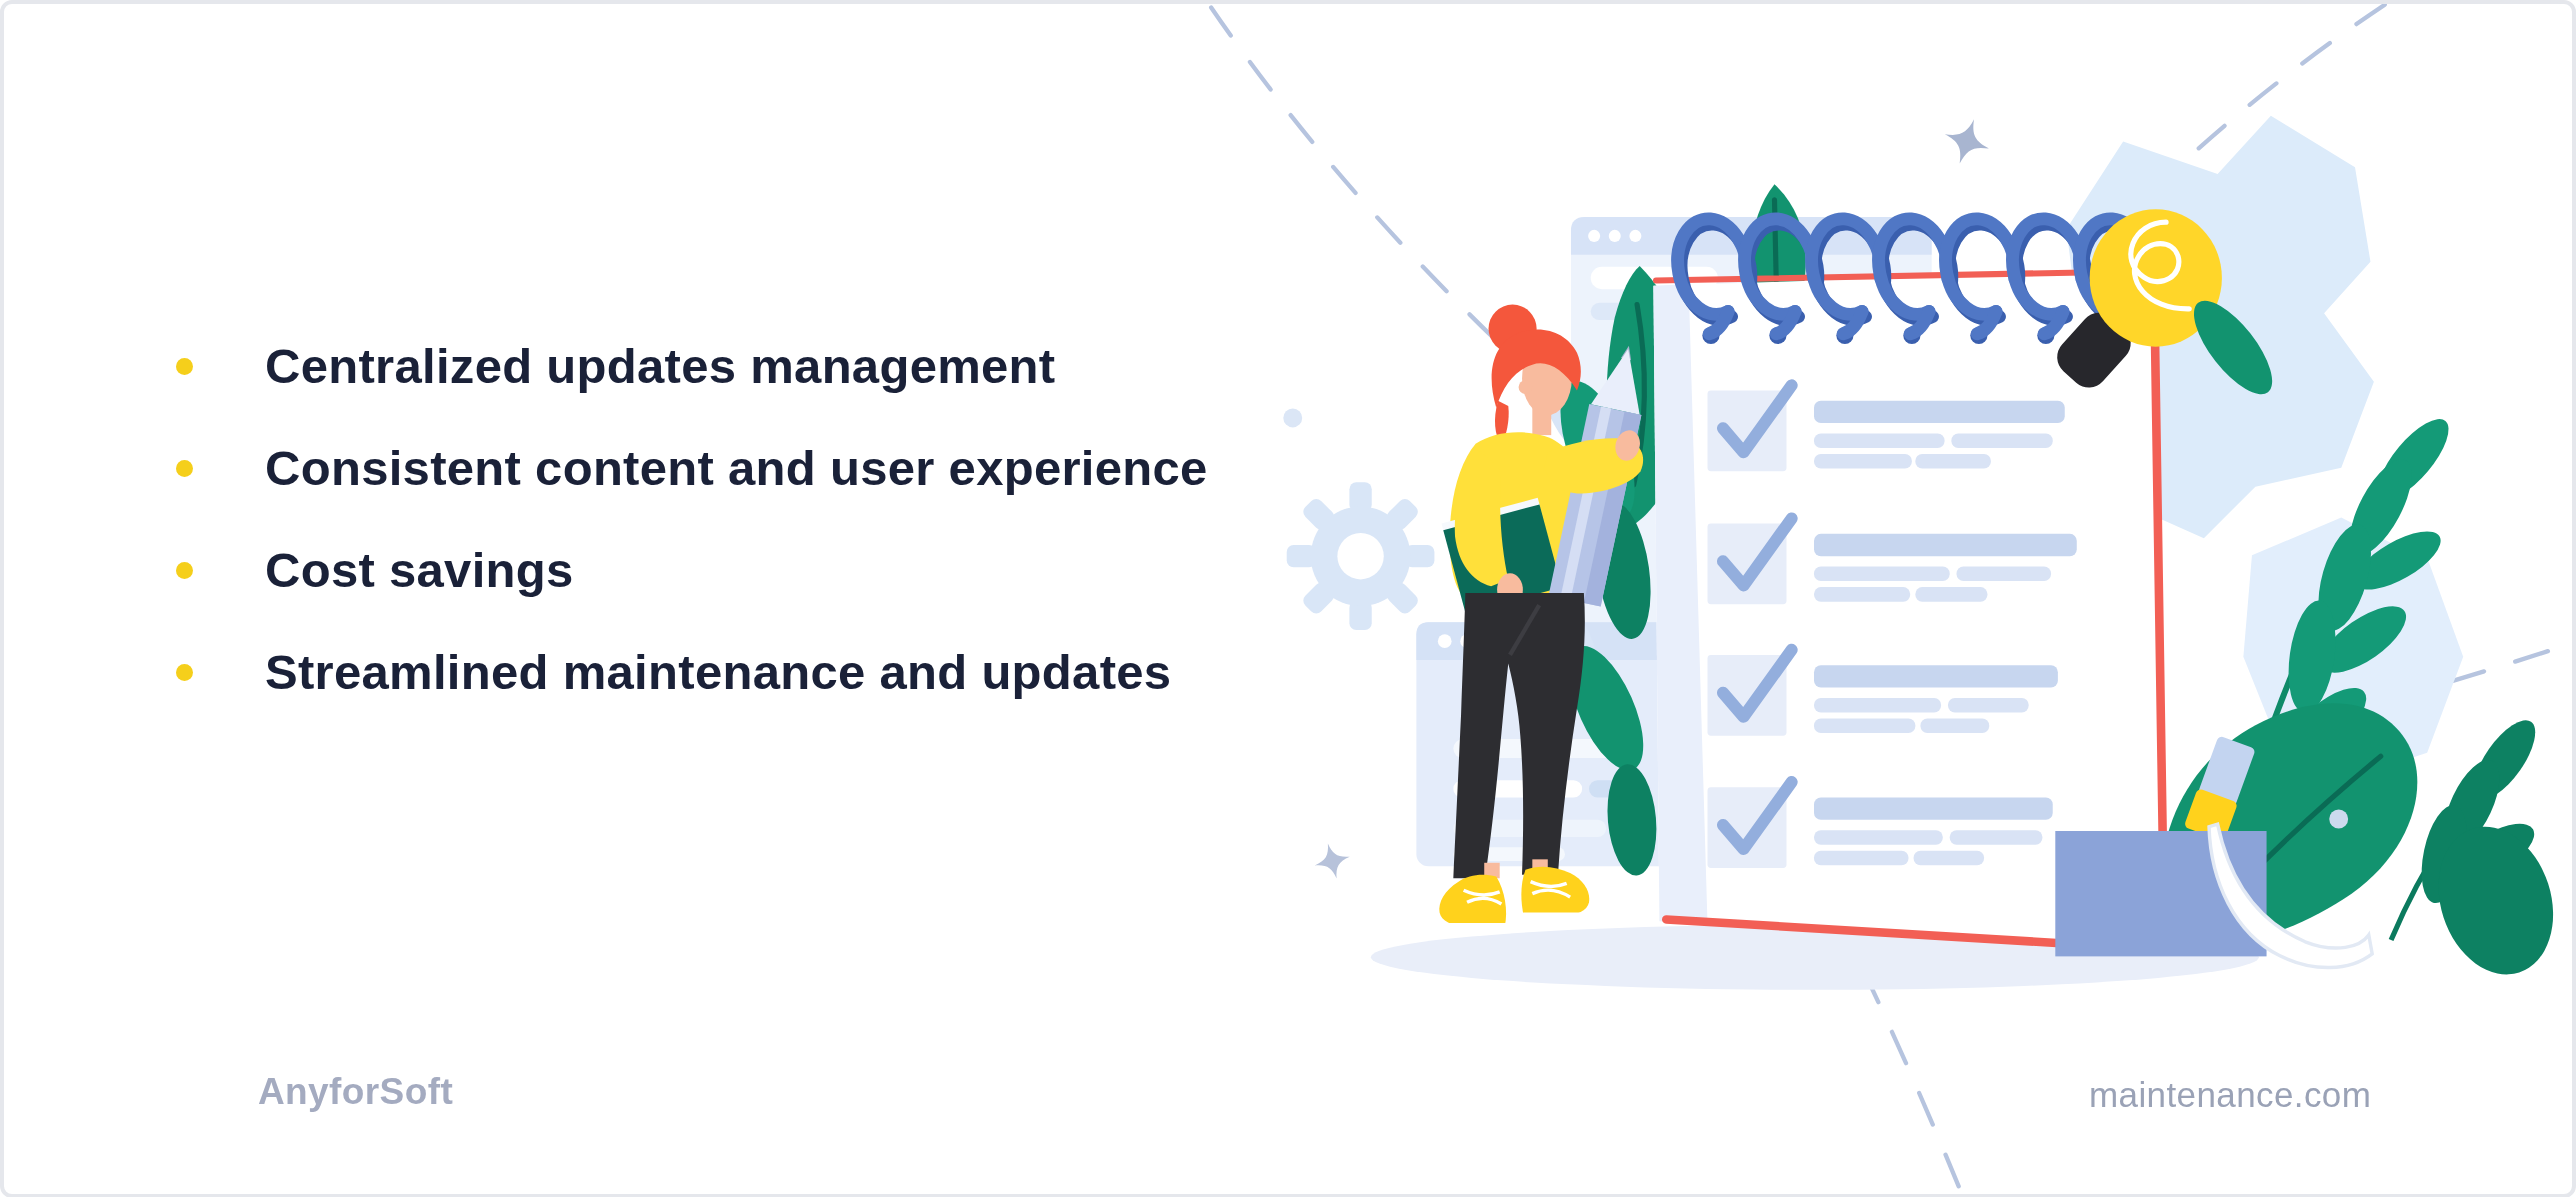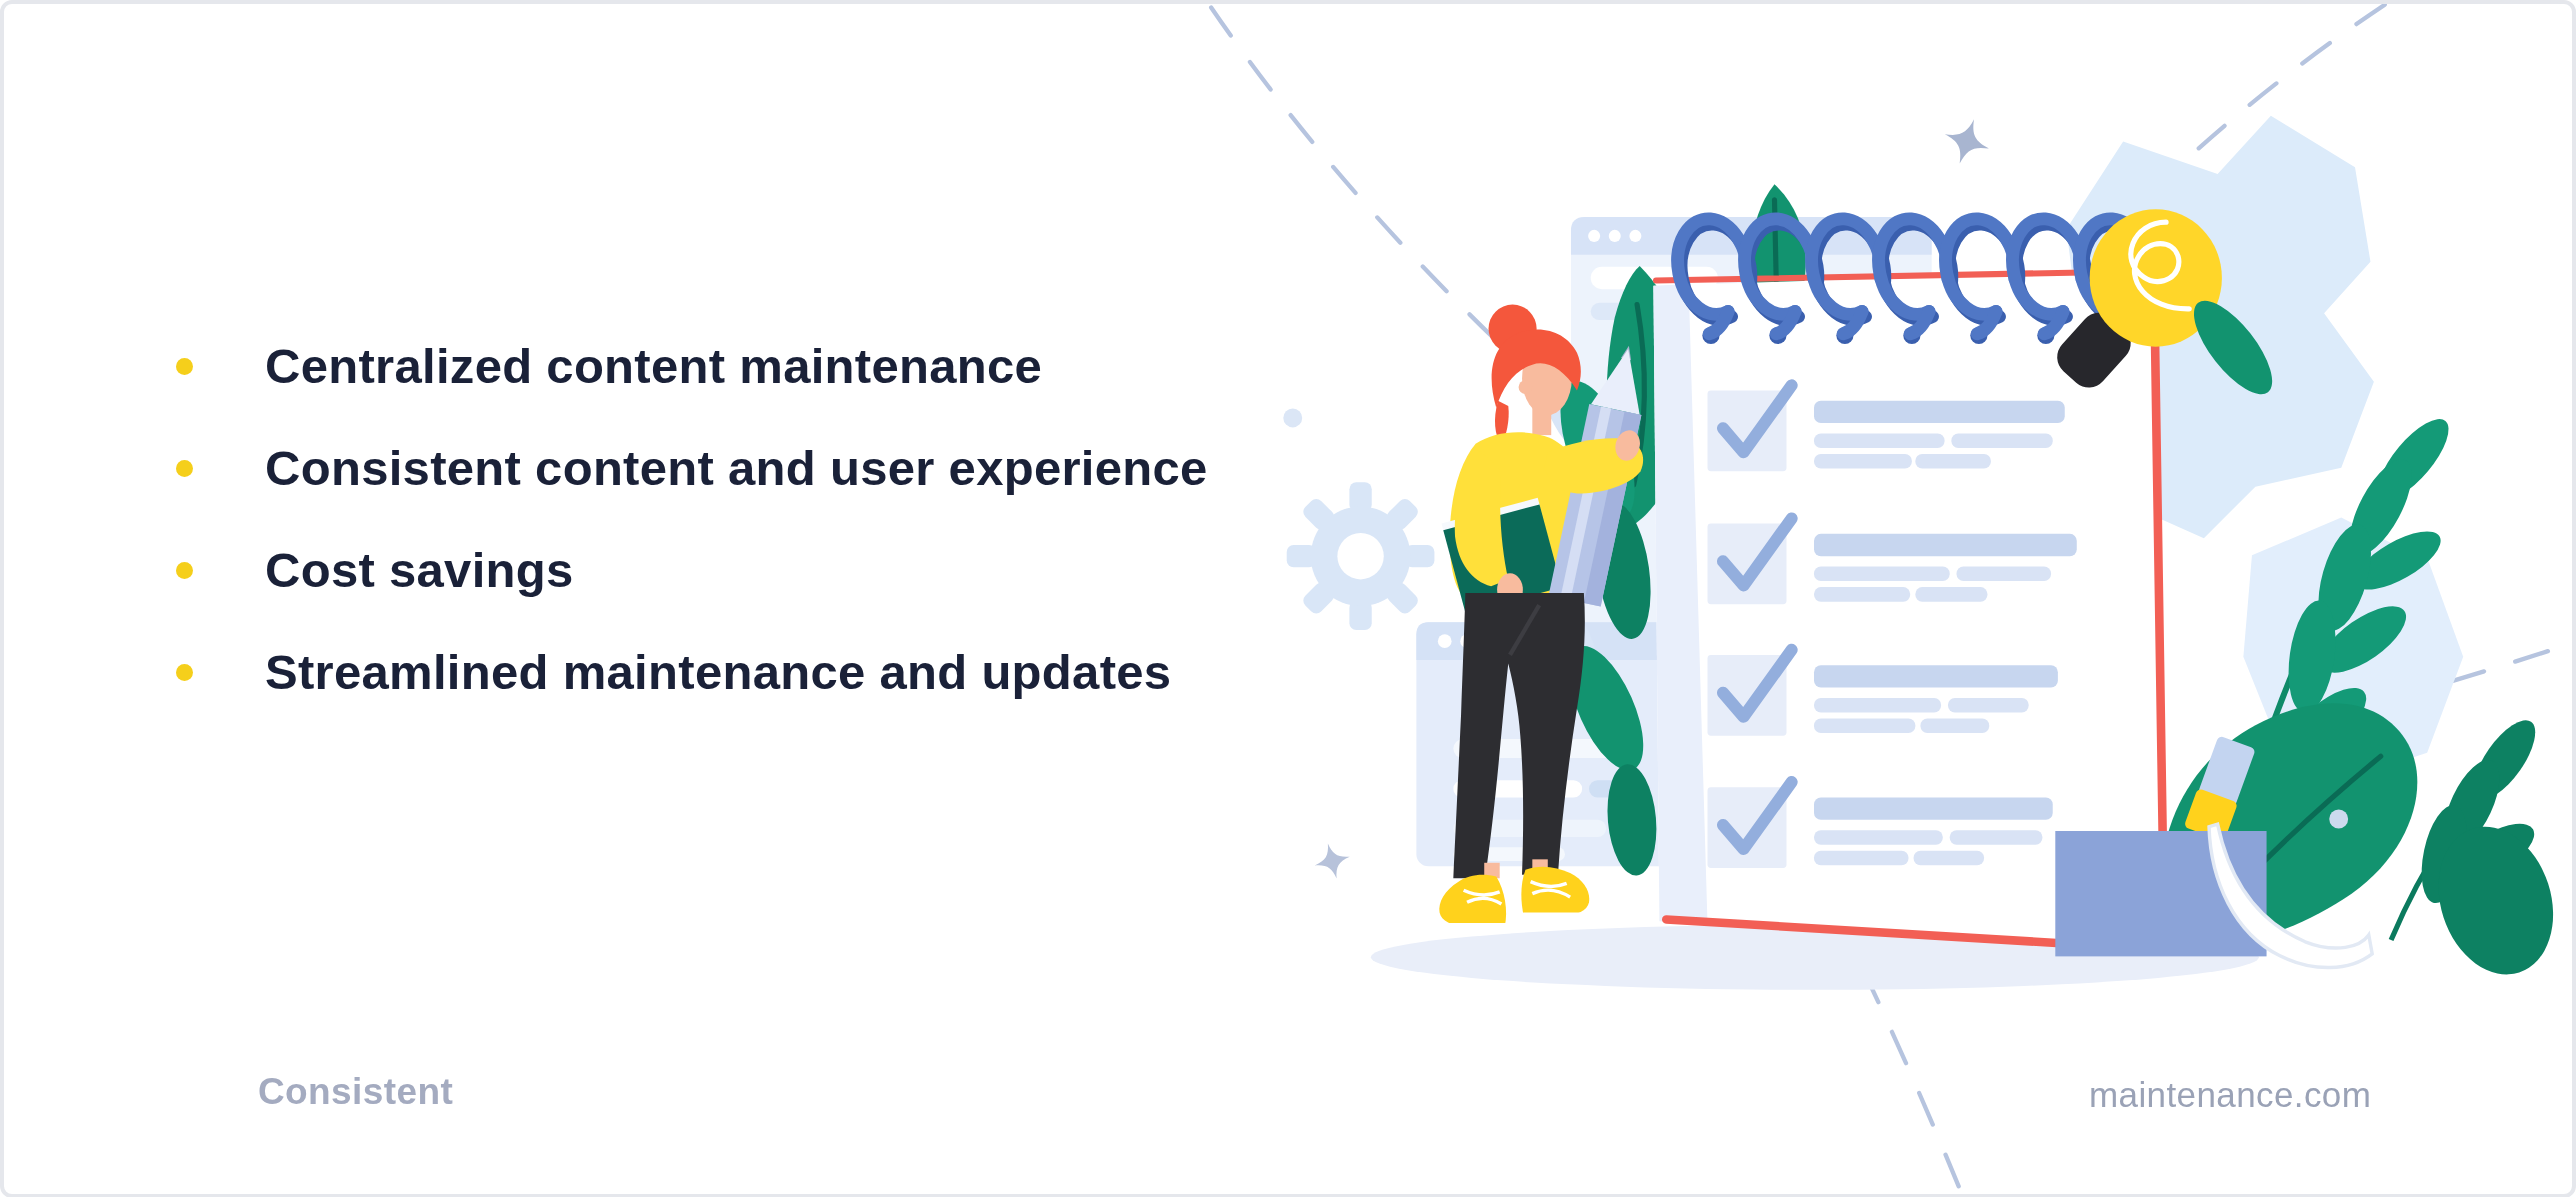--- a/index.html
+++ b/index.html
@@ -43,37 +43,37 @@
   .yellow{fill:#ffe03a;}
 </style>
 </head>
 <body>
 
 <div class="canvas">
 
   <ul class="benefits">
     <li>
       <span class="dot"></span>
-      <span class="label">Centralized content maintenance</span>
+      <span class="label">Centralized updates management</span>
     </li>
     <li>
       <span class="dot"></span>
       <span class="label">Consistent content and user experience</span>
     </li>
     <li>
       <span class="dot"></span>
       <span class="label">Cost savings</span>
     </li>
     <li>
       <span class="dot"></span>
       <span class="label">Streamlined maintenance and updates</span>
     </li>
   </ul>
 
-  <div class="brand">Consistent</div>
+  <div class="brand">AnyforSoft</div>
   <div class="website">maintenance.com</div>
 
   <svg class="illus" viewBox="1400 0 1600 1395">
     <defs>
       <g id="ring">
         <path class="rSh" d="M 20 58 A 40 56 -10 1 1 42 20"></path>
         <circle fill="#3a5fae" cx="-4" cy="80" r="10"></circle>
         <path class="rMain" d="M 16 52 A 40 56 -10 1 1 38 14"></path>
         <path class="rMain" d="M 16 52 Q 8 74 -6 78"></path>
       </g>

